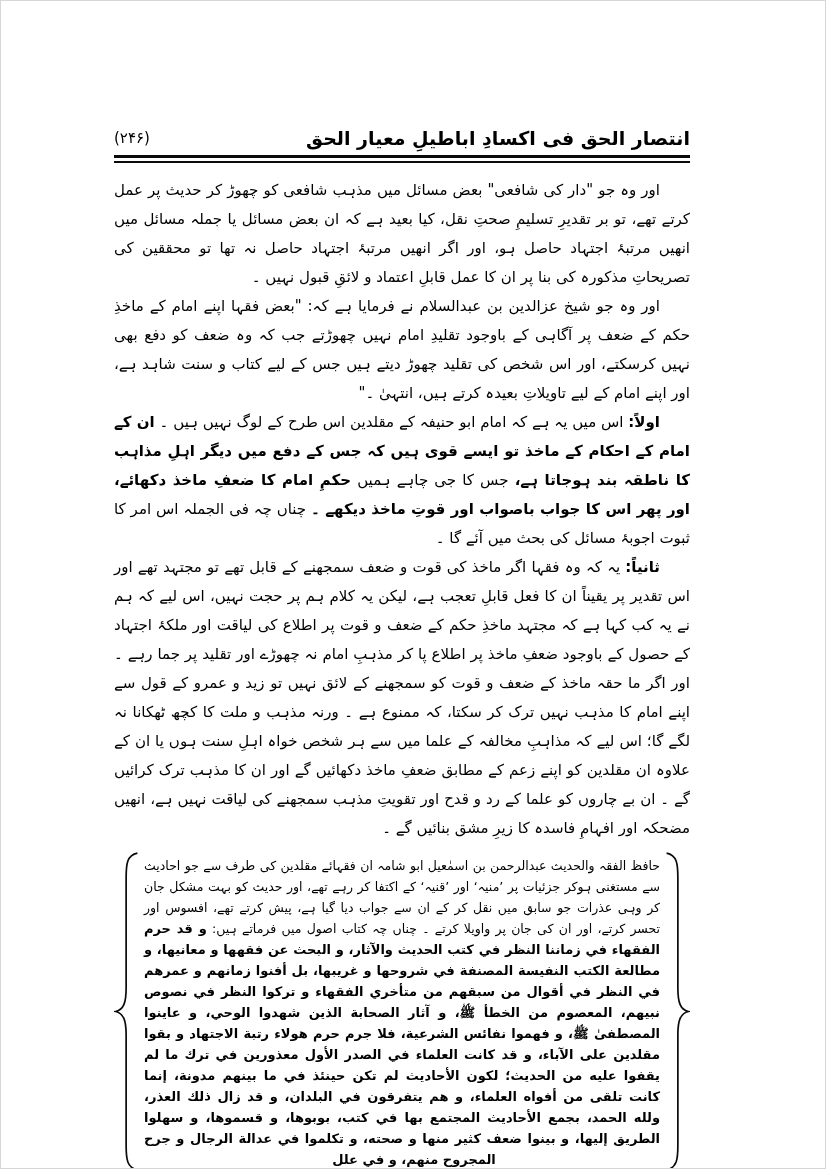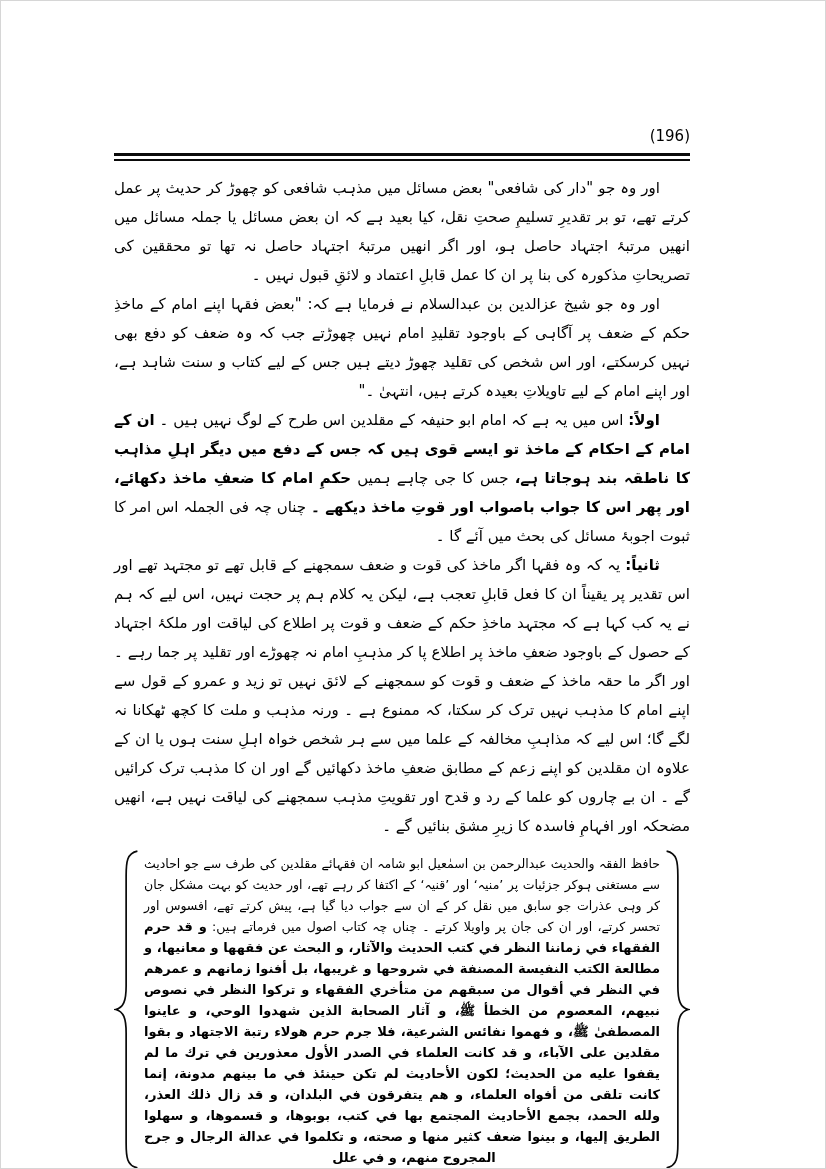--- a/index.html
+++ b/index.html
@@ -80,21 +80,22 @@
   .seg-urdu  { font-weight:normal; }
   .seg-arabic{ font-weight:bold; font-size:13px;margin-left:24px; }
 </style>
 </head>
 <body>
 
 <div class="page">
   <div class="content">
 
     <div class="header-row">
-      <div class="page-number">(196)</div>
+      <div class="book-title">انتصار الحق فی اکسادِ اباطیلِ معیار الحق</div>
+      <div class="page-number">(۲۴۶)</div>
     </div>
 
     <div class="double-rule"></div>
 
     <main class="body-text">
         <p class="para"><span>اور وہ جو "دار کی شافعی" بعض مسائل میں مذہب شافعی کو چھوڑ کر حدیث پر عمل کرتے تھے، تو بر تقدیرِ تسلیمِ صحتِ نقل، کیا بعید ہے کہ ان بعض مسائل یا جملہ مسائل میں انھیں مرتبۂ اجتہاد حاصل ہو، اور اگر انھیں مرتبۂ اجتہاد حاصل نہ تھا تو محققین کی تصریحاتِ مذکورہ کی بنا پر ان کا عمل قابلِ اعتماد و لائقِ قبول نہیں ۔</span></p>
         <p class="para"><span>اور وہ جو شیخ عزالدین بن عبدالسلام نے فرمایا ہے کہ: "بعض فقہا اپنے امام کے ماخذِ حکم کے ضعف پر آگاہی کے باوجود تقلیدِ امام نہیں چھوڑتے جب کہ وہ ضعف کو دفع بھی نہیں کرسکتے، اور اس شخص کی تقلید چھوڑ دیتے ہیں جس کے لیے کتاب و سنت شاہد ہے، اور اپنے امام کے لیے تاویلاتِ بعیدہ کرتے ہیں، انتہیٰ ۔"</span></p>
         <p class="para"><span class="bold">اولاً:</span><span> اس میں یہ ہے کہ امام ابو حنیفہ کے مقلدین اس طرح کے لوگ نہیں ہیں ۔ </span><span class="bold">ان کے امام کے احکام کے ماخذ تو ایسے قوی ہیں کہ جس کے دفع میں دیگر اہلِ مذاہب کا ناطقہ بند ہوجاتا ہے،</span><span> جس کا جی چاہے ہمیں </span><span class="bold">حکمِ امام کا ضعفِ ماخذ دکھائے، اور پھر اس کا جواب باصواب اور قوتِ ماخذ دیکھے ۔</span><span> چناں چہ فی الجملہ اس امر کا ثبوت اجوبۂ مسائل کی بحث میں آئے گا ۔</span></p>
         <p class="para"><span class="bold">ثانیاً:</span><span> یہ کہ وہ فقہا اگر ماخذ کی قوت و ضعف سمجھنے کے قابل تھے تو مجتہد تھے اور اس تقدیر پر یقیناً ان کا فعل قابلِ تعجب ہے، لیکن یہ کلام ہم پر حجت نہیں، اس لیے کہ ہم نے یہ کب کہا ہے کہ مجتہد ماخذِ حکم کے ضعف و قوت پر اطلاع کی لیاقت اور ملکۂ اجتہاد کے حصول کے باوجود ضعفِ ماخذ پر اطلاع پا کر مذہبِ امام نہ چھوڑے اور تقلید پر جما رہے ۔ اور اگر ما حقہ ماخذ کے ضعف و قوت کو سمجھنے کے لائق نہیں تو زید و عمرو کے قول سے اپنے امام کا مذہب نہیں ترک کر سکتا، کہ ممنوع ہے ۔ ورنہ مذہب و ملت کا کچھ ٹھکانا نہ لگے گا؛ اس لیے کہ مذاہبِ مخالفہ کے علما میں سے ہر شخص خواہ اہلِ سنت ہوں یا ان کے علاوہ ان مقلدین کو اپنے زعم کے مطابق ضعفِ ماخذ دکھائیں گے اور ان کا مذہب ترک کرائیں گے ۔ ان بے چاروں کو علما کے رد و قدح اور تقویتِ مذہب سمجھنے کی لیاقت نہیں ہے، انھیں مضحکہ اور افہامِ فاسدہ کا زیرِ مشق بنائیں گے ۔</span></p>
       </main>

